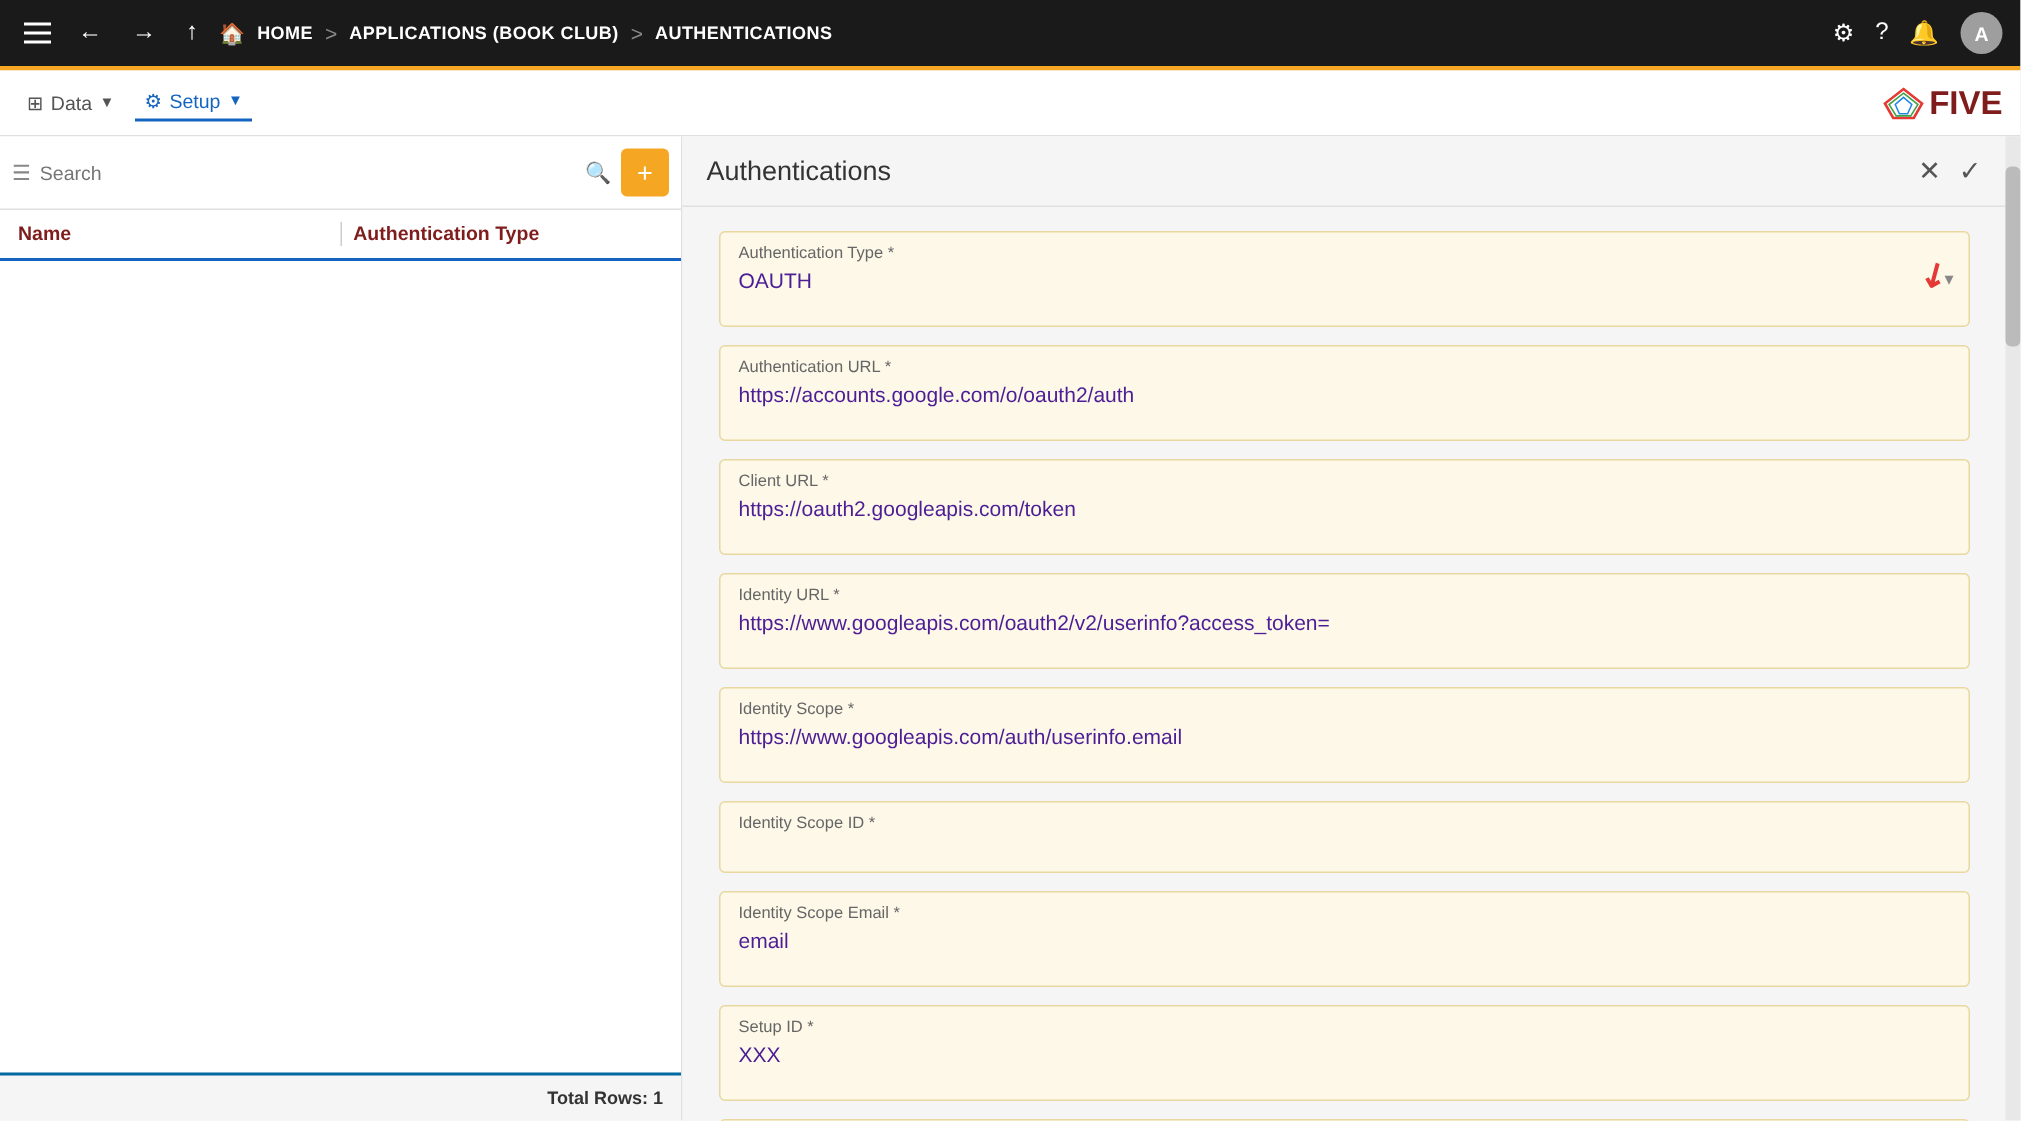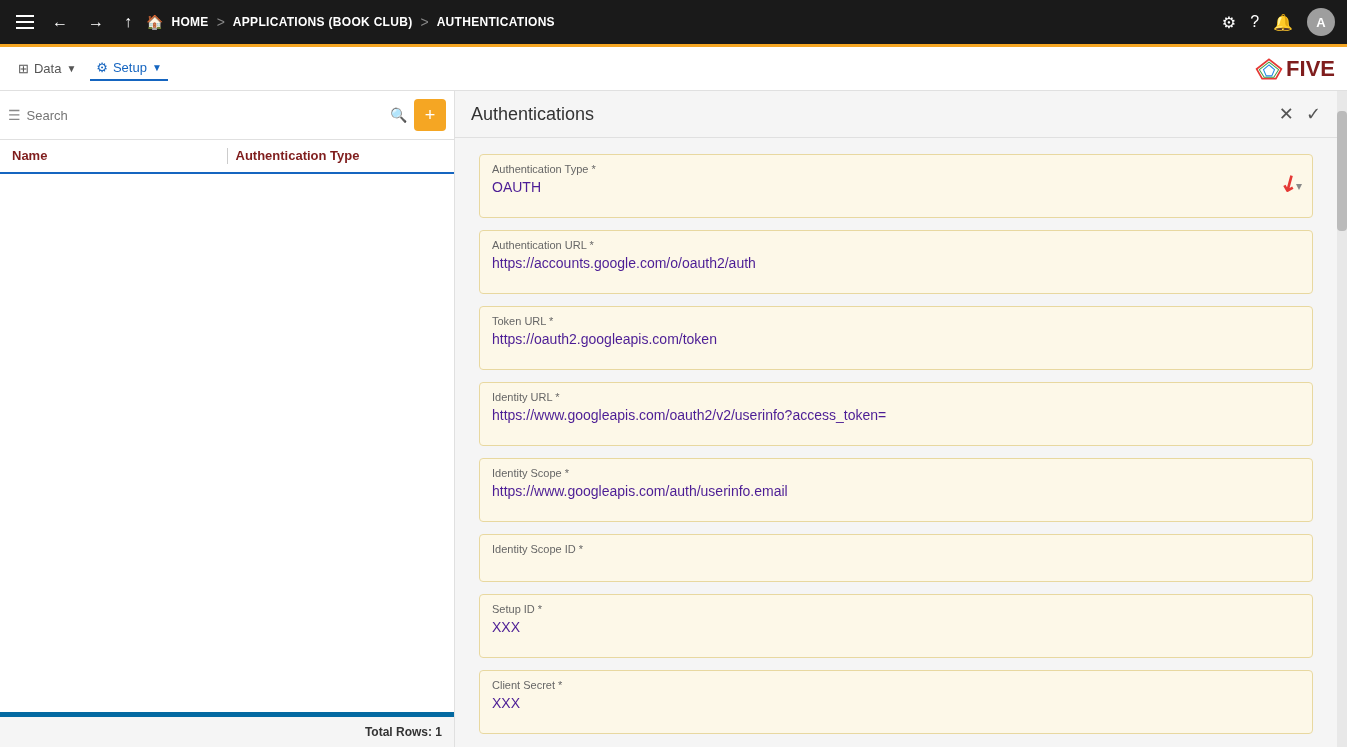--- a/index.html
+++ b/index.html
@@ -98,21 +98,21 @@
       font-weight: bold;
       font-size: 13px;
       color: #7f1d1d;
     }
     .sidebar-col-name { flex: 1; }
     .sidebar-col-divider { width: 1px; height: 16px; background: #ccc; margin: 0 8px; }
     .sidebar-col-type { flex: 1; }
     .sidebar-rows { flex: 1; overflow-y: auto; }
     .sidebar-footer {
       padding: 8px 12px;
-      border-top: 5px solid #0369a1;
+      border-top: 2px solid #0369a1;
       background: #f5f5f5;
       font-size: 12px;
       color: #333;
       text-align: right;
       font-weight: bold;
     }
 
     
     .form-panel {
       flex: 1;
@@ -287,35 +287,39 @@
           <div class="field-label">Authentication Type *</div>
           <div class="field-value">OAUTH</div>
           <span class="field-dropdown-arrow">▾</span>
           <span class="field-red-arrow" style="position: absolute; right: 14px; top: 50%; transform: translateY(-60%) rotate(-30deg); color: rgb(229, 57, 53); font-size: 22px; font-weight: bold;">↙</span>
         </div>
         <div class="field-group">
           <div class="field-label">Authentication URL *</div>
           <div class="field-value">https://accounts.google.com/o/oauth2/auth</div>
         </div>
         <div class="field-group">
-          <div class="field-label">Token URL *</div>
+          <div class="field-label">Client URL *</div>
           <div class="field-value">https://oauth2.googleapis.com/token</div>
         </div>
         <div class="field-group">
           <div class="field-label">Identity URL *</div>
           <div class="field-value">https://www.googleapis.com/oauth2/v2/userinfo?access_token=</div>
         </div>
         <div class="field-group">
           <div class="field-label">Identity Scope *</div>
           <div class="field-value">https://www.googleapis.com/auth/userinfo.email</div>
         </div>
         <div class="field-group">
           <div class="field-label">Identity Scope ID *</div>
         </div>
         <div class="field-group">
+          <div class="field-label">Identity Scope Email *</div>
+          <div class="field-value">email</div>
+        </div>
+        <div class="field-group">
           <div class="field-label">Setup ID *</div>
           <div class="field-value">XXX</div>
         </div>
         <div class="field-group">
           <div class="field-label">Client Secret *</div>
           <div class="field-value">XXX</div>
         </div>
       </div>
   </div>
 

